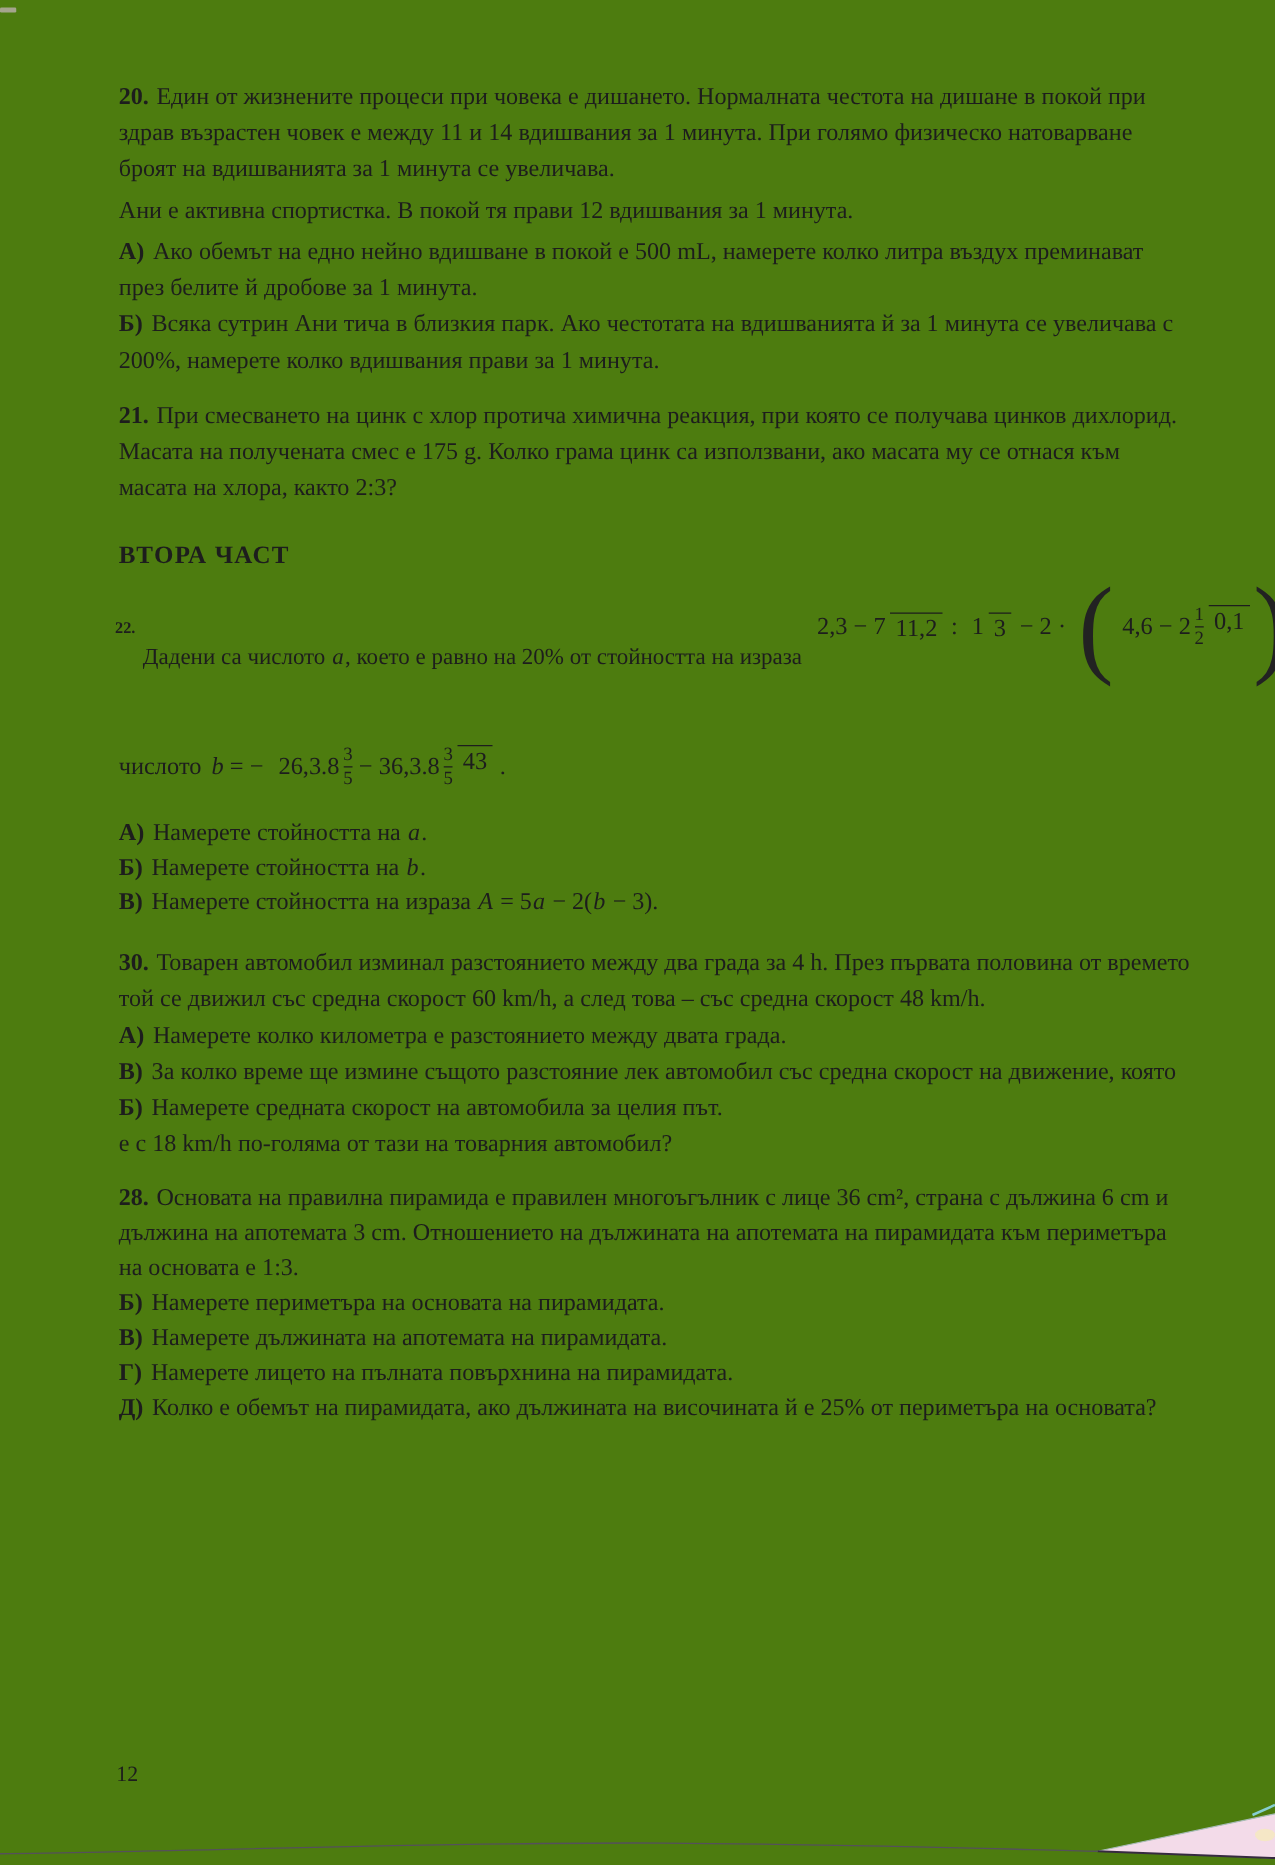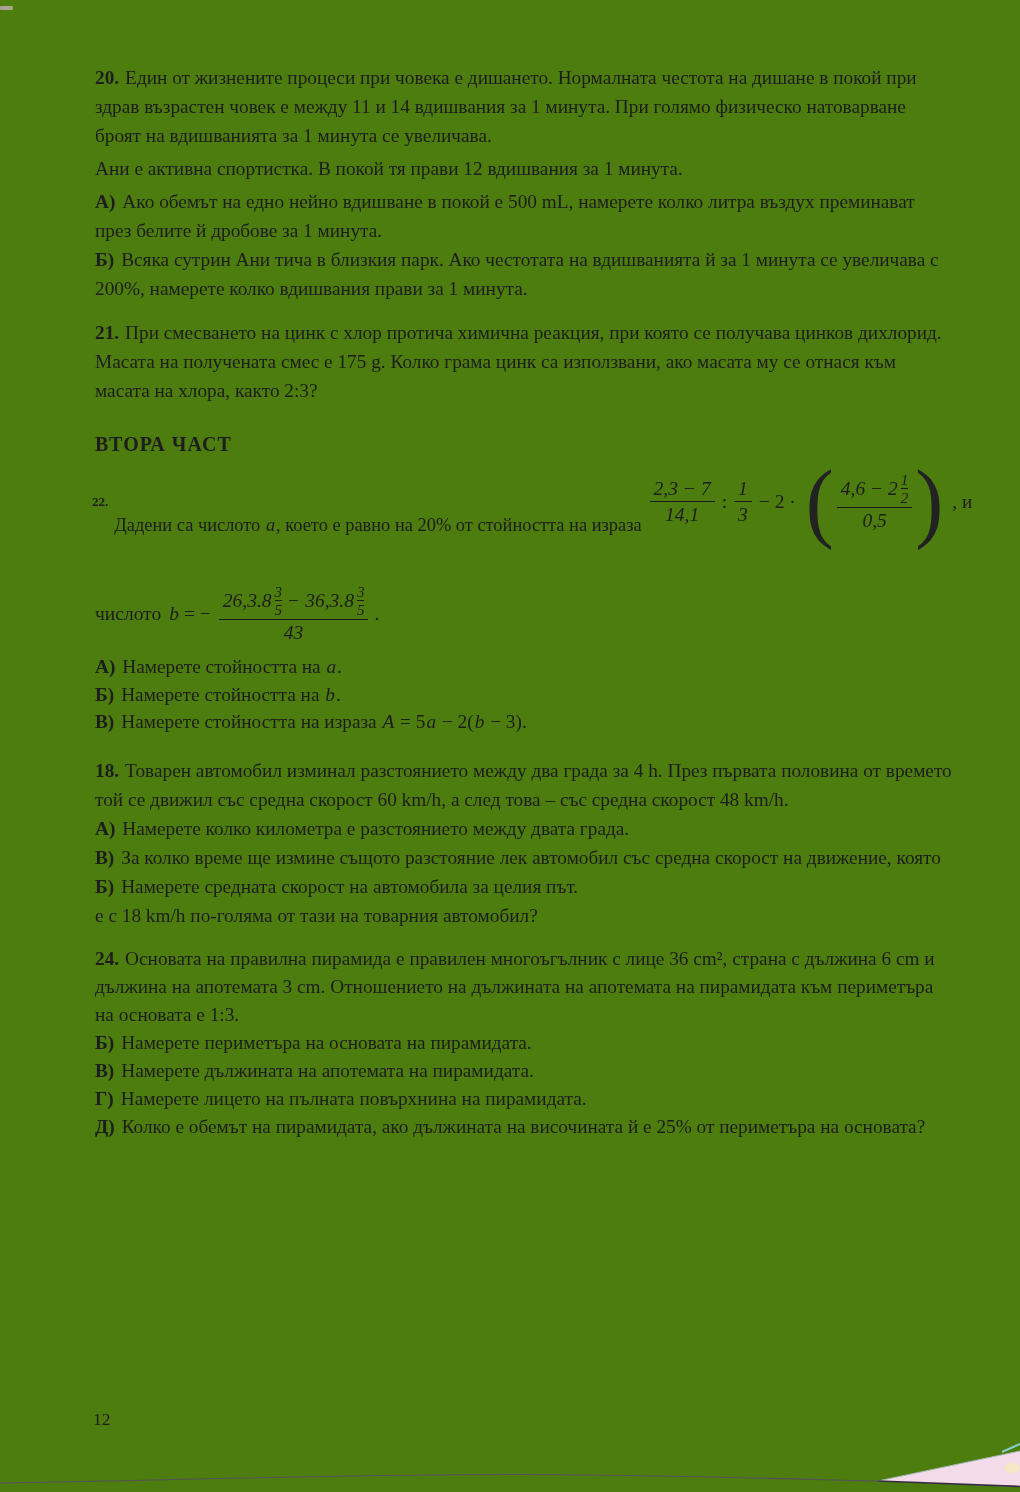--- a/index.html
+++ b/index.html
@@ -23,21 +23,21 @@
     position:absolute;left:95px;width:910px;text-align:left;
     font-weight:700;font-size:20px;letter-spacing:1px;line-height:26px;
   }
   
   .f-row{position:absolute;display:flex;align-items:center;white-space:nowrap;}
   .f-row>*{flex:0 0 auto;}
   #b22lead{left:92px;top:452px;height:100px;width:926px;}
   #b22b{left:95px;top:570px;height:88px;}
   .leadtext{font-size:18.4px;margin-right:8px;margin-top:46px;}
   .fx{font-size:19.5px;}
-  .frac{display:inline-flex;flex-direction:column;align-items:center;text-align:center;font-size:19.5px;font-style:italic;}
+  .frac{display:inline-flex;flex-direction:row;align-items:center;text-align:center;font-size:19.5px;}
   .frac .fn{display:flex;align-items:center;justify-content:center;padding:0 4px 1px;}
   .frac .fd{display:block;border-top:1.7px solid #1d1d1d;padding:2px 4px 0;align-self:stretch;text-align:center;}
   .op{margin:0 7px;font-size:19.5px;}
   .mfrac{display:inline-flex;flex-direction:column;text-align:center;font-size:15px;line-height:1.08;margin-left:3px;}
   .mfrac .mfd{border-top:1.2px solid #1d1d1d;padding-top:1px;}
   .bp{font-size:84px;line-height:.8;font-weight:400;margin:0 3px;transform:scaleY(1.05);color:#222;}
   .tail{margin-left:6px;font-size:19.3px;}
   .beq{margin:0 8px 0 4px;}
   .bdot{margin-left:6px;}
   
@@ -75,38 +75,38 @@
     <div class="line">масата на хлора, както 2:3?</div>
   </section>
 
   <div class="heading" style="top:431px">ВТОРА ЧАСТ</div>
 
   <section class="f-row" id="b22lead">
     <b class="pnum" style="font-size:13px">22.</b>
     <span class="leadtext"><span>Дадени са числото </span><i class="var">a</i><span>, което е равно на 20% от стойността на израза</span></span>
     <span class="frac">
         <span class="fn">2,3 − 7</span>
-        <span class="fd">14,1</span>
+        <span class="fd">11,2</span>
       </span>
     <span class="op">:</span>
     <span class="frac">
         <span class="fn">1</span>
         <span class="fd">3</span>
       </span>
     <span class="op">− 2 ·</span>
     <span class="bp">(</span>
     <span class="frac">
       <span class="fn">
           <span>4,6 − 2</span>
           <span class="mfrac">
             <span>1</span>
             <span class="mfd">2</span>
           </span>
         </span>
-      <span class="fd">0,5</span>
+      <span class="fd">0,1</span>
     </span>
     <span class="bp">)</span>
     <span class="tail">, и</span>
   </section>
 
   <section class="f-row fx" id="b22b">
     <span>числото</span>
     <i class="var" style="margin-left:7px">b</i>
     <span class="beq">= −</span>
     <span class="frac">
@@ -128,30 +128,30 @@
     <span class="bdot">.</span>
   </section>
 
   <section class="blk lh275" style="top:653px">
     <div class="line"><b class="ilabel">А)</b><span>Намерете стойността на </span><i class="var">a</i><span>.</span></div>
     <div class="line"><b class="ilabel">Б)</b><span>Намерете стойността на </span><i class="var">b</i><span>.</span></div>
     <div class="line"><b class="ilabel">В)</b><span>Намерете стойността на израза </span><i class="var">A</i><span> = 5</span><i class="var">a</i><span> − 2(</span><i class="var">b</i><span> − 3).</span></div>
   </section>
 
   <section class="blk" style="top:756px">
-    <div class="line"><b class="pnum">18.</b><span>Товарен автомобил изминал разстоянието между два града за 4 h. През първата половина от времето</span></div>
+    <div class="line"><b class="pnum">30.</b><span>Товарен автомобил изминал разстоянието между два града за 4 h. През първата половина от времето</span></div>
     <div class="line">той се движил със средна скорост 60 km/h, а след това – със средна скорост 48 km/h.</div>
     <div class="line"><b class="ilabel">А)</b><span>Намерете колко километра е разстоянието между двата града.</span></div>
     <div class="line"><b class="ilabel">В)</b><span>За колко време ще измине същото разстояние лек автомобил със средна скорост на движение, която</span></div>
     <div class="line"><b class="ilabel">Б)</b><span>Намерете средната скорост на автомобила за целия път.</span></div>
     <div class="line">е с 18 km/h по-голяма от тази на товарния автомобил?</div>
   </section>
 
   <section class="blk lh28" style="top:945px">
-    <div class="line"><b class="pnum">24.</b><span>Основата на правилна пирамида е правилен многоъгълник с лице 36 cm², страна с дължина 6 cm и</span></div>
+    <div class="line"><b class="pnum">28.</b><span>Основата на правилна пирамида е правилен многоъгълник с лице 36 cm², страна с дължина 6 cm и</span></div>
     <div class="line">дължина на апотемата 3 cm. Отношението на дължината на апотемата на пирамидата към периметъра</div>
     <div class="line">на основата е 1:3.</div>
     <div class="line"><b class="ilabel">Б)</b><span>Намерете периметъра на основата на пирамидата.</span></div>
     <div class="line"><b class="ilabel">В)</b><span>Намерете дължината на апотемата на пирамидата.</span></div>
     <div class="line"><b class="ilabel">Г)</b><span>Намерете лицето на пълната повърхнина на пирамидата.</span></div>
     <div class="line"><b class="ilabel">Д)</b><span>Колко е обемът на пирамидата, ако дължината на височината й е 25% от периметъра на основата?</span></div>
   </section>
 
   <div class="pageno">12</div>
 

